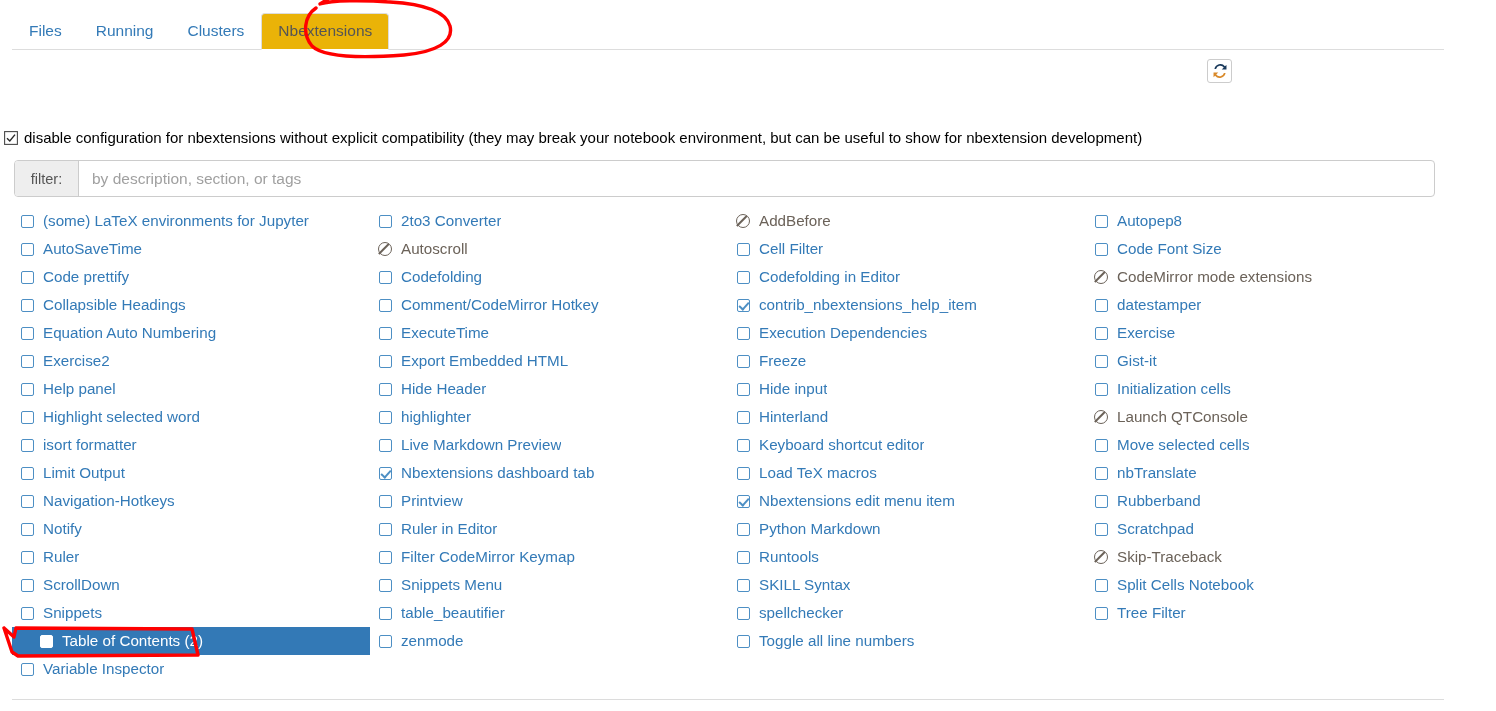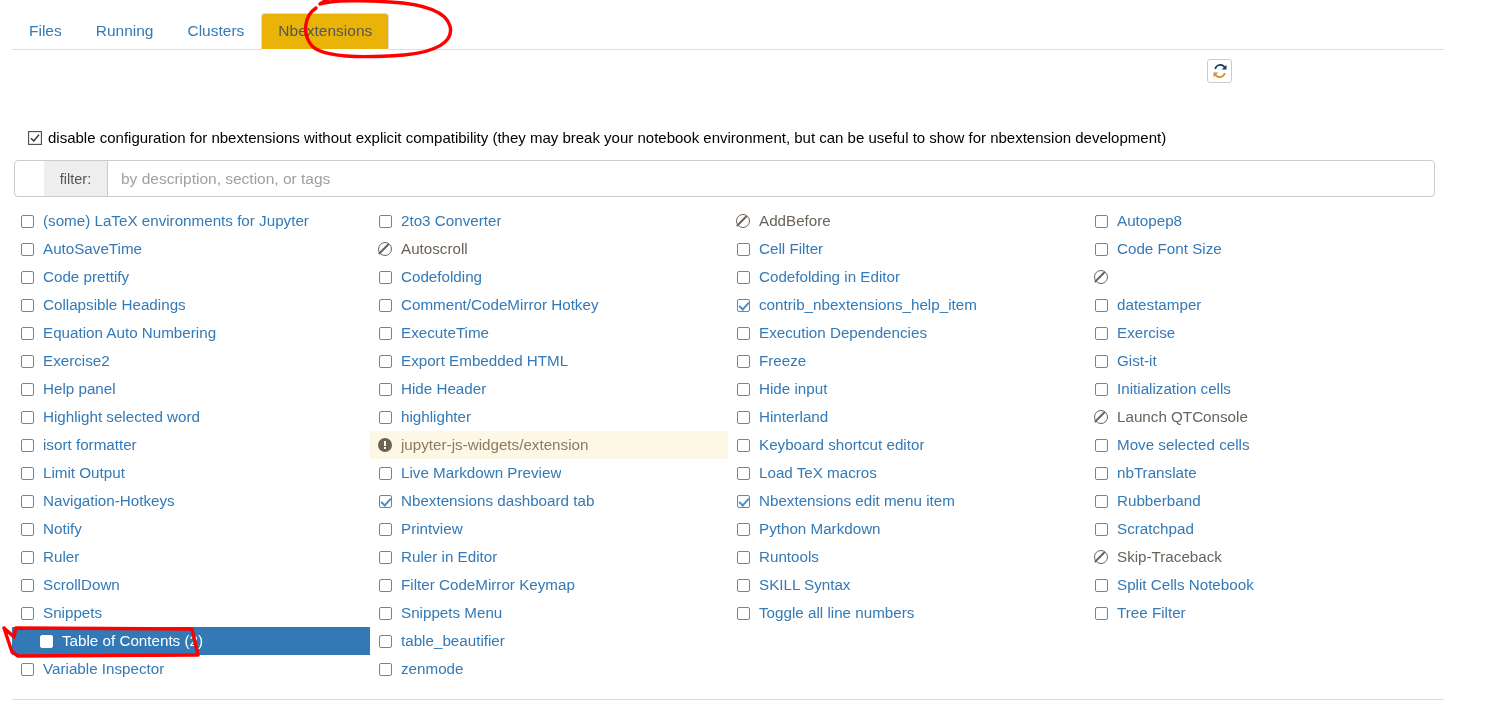--- a/index.html
+++ b/index.html
@@ -56,21 +56,21 @@
     font-size: 31px;
     font-weight: normal;
     color: #000000;
     margin: 0;
     line-height: 38px;
     letter-spacing: -0.2px;
   }
 
   
   .disable-row {
-    position: absolute; left: 28px; top: 128px;
+    position: absolute; left: 4px; top: 128px;
     display: flex; align-items: flex-start;
     font-size: 15px; color: #000000;
     line-height: 20px;
   }
   .disable-row .cb { margin: 2px 6px 0 0; }
   .disable-label { white-space: nowrap; }
 
   
   .filter-bar {
     position: absolute; left: 14px; top: 160px;
@@ -81,21 +81,20 @@
     overflow: hidden;
     background: #ffffff;
   }
   .filter-addon {
     background: #eeeeee;
     border-right: 1px solid #cccccc;
     width: 64px;
     display: flex; align-items: center; justify-content: center;
     font-size: 14.5px;
     color: #555555;
-    margin-left: 29px;
   }
   .filter-input {
     flex: 1;
     border: 0; outline: none;
     padding: 0 13px;
     font-size: 15.5px;
     color: #555555;
     font-family: "Liberation Sans", sans-serif;
     background: transparent;
   }
@@ -394,26 +393,20 @@
             <span class="cbox"></span>
           </span>
           <span class="ext-label">Hide Header</span>
         </div>
         <div class="ext-row">
           <span class="ico">
             <span class="cbox"></span>
           </span>
           <span class="ext-label">highlighter</span>
         </div>
-        <div class="ext-row warning">
-          <span class="ico">
-            <span class="warn"></span>
-          </span>
-          <span class="ext-label">jupyter-js-widgets/extension</span>
-        </div>
         <div class="ext-row">
           <span class="ico">
             <span class="cbox"></span>
           </span>
           <span class="ext-label">Live Markdown Preview</span>
         </div>
         <div class="ext-row">
           <span class="ico">
             <span class="cbox checked"></span>
           </span>
@@ -538,40 +531,47 @@
         <div class="ext-row">
           <span class="ico">
             <span class="cbox"></span>
           </span>
           <span class="ext-label">SKILL Syntax</span>
         </div>
         <div class="ext-row">
           <span class="ico">
             <span class="cbox"></span>
           </span>
+          <span class="ext-label">spellchecker</span>
+        </div>
+        <div class="ext-row">
+          <span class="ico">
+            <span class="cbox"></span>
+          </span>
           <span class="ext-label">Toggle all line numbers</span>
         </div>
       </div>
       <div class="col">
         <div class="ext-row">
           <span class="ico">
             <span class="cbox"></span>
           </span>
           <span class="ext-label">Autopep8</span>
         </div>
         <div class="ext-row">
           <span class="ico">
             <span class="cbox"></span>
           </span>
           <span class="ext-label">Code Font Size</span>
         </div>
         <div class="ext-row incompatible">
           <span class="ico">
             <span class="blocked"></span>
           </span>
+          <span class="ext-label">CodeMirror mode extensions</span>
         </div>
         <div class="ext-row">
           <span class="ico">
             <span class="cbox"></span>
           </span>
           <span class="ext-label">datestamper</span>
         </div>
         <div class="ext-row">
           <span class="ico">
             <span class="cbox"></span>

